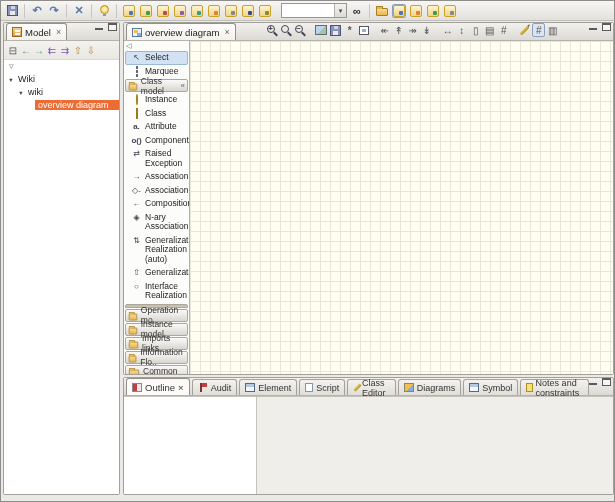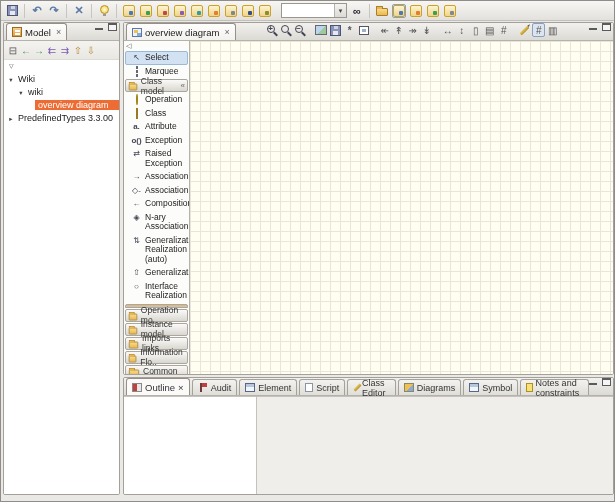--- a/index.html
+++ b/index.html
@@ -246,24 +246,20 @@
           <span class="exp">▾</span>
           <span class="tlabel">Wiki</span>
         </div>
         <div class="trow ind1">
           <span class="exp">▾</span>
           <span class="tlabel">wiki</span>
         </div>
         <div class="trow sel ind2">
           <span class="tlabel">overview diagram</span>
         </div>
-        <div class="trow ind0">
-          <span class="exp">▸</span>
-          <span class="tlabel">PredefinedTypes 3.3.00</span>
-        </div>
       </div>
     </div>
 
     <div class="sash-v"></div>
 
     <div class="right-col">
 
       <div class="panel editor-panel">
         <div class="phead">
           <div class="tab">
@@ -335,33 +331,33 @@
             </div>
 
             <div class="pal-head">
               <span class="folder small"></span>
               <span>Class model</span>
               <span class="chev">«</span>
             </div>
 
             <div class="pal-item">
               <span class="picon"><span class="ifc"></span></span>
-              <span>Operation</span>
+              <span>Instance</span>
             </div>
             <div class="pal-item">
               <span class="picon"><span class="cls"></span></span>
               <span>Class</span>
             </div>
             <div class="pal-item">
               <span class="picon maroon">a.</span>
               <span>Attribute</span>
             </div>
             <div class="pal-item">
               <span class="picon maroon">o()</span>
-              <span>Exception</span>
+              <span>Component</span>
             </div>
             <div class="pal-item">
               <span class="picon">⇄</span>
               <span>Raised Exception</span>
             </div>
             <div class="pal-item">
               <span class="picon">→</span>
               <span>Association</span>
             </div>
             <div class="pal-item">

